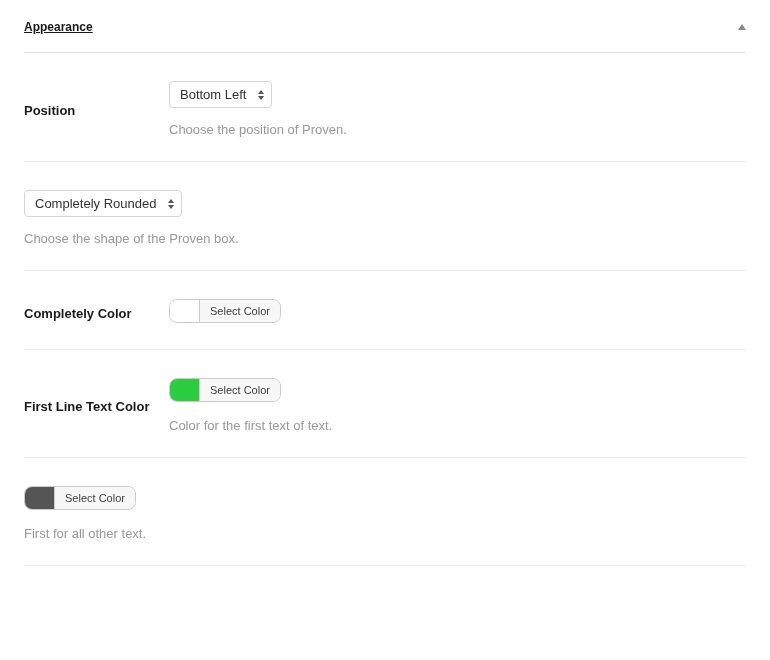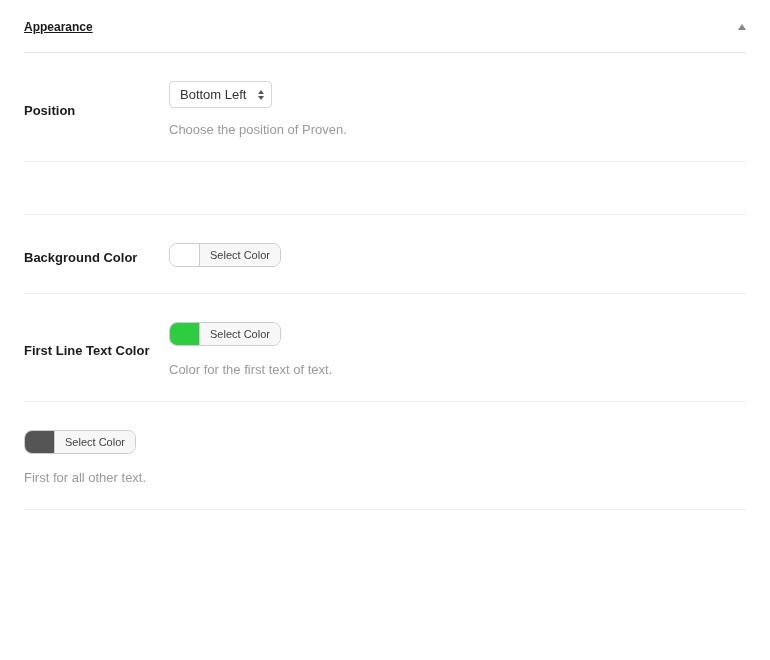--- a/index.html
+++ b/index.html
@@ -140,24 +140,36 @@
       <span class="select-arrows">
         <span class="arrow-up"></span>
         <span class="arrow-down"></span>
       </span>
     </div>
     <div class="help-text">Choose the position of Proven.</div>
   </div>
 </div>
 
 <div class="settings-row">
+  <div class="row-control">
+    <div class="select-wrapper">
+      <select>
+        <option>Completely Rounded</option>
+      </select>
+      <span class="select-arrows">
+        <span class="arrow-up"></span>
+        <span class="arrow-down"></span>
+      </span>
+    </div>
+    <div class="help-text">Choose the shape of the Proven box.</div>
+  </div>
 </div>
 
 <div class="settings-row">
-  <div class="row-label">Background Color</div>
+  <div class="row-label">Completely Color</div>
   <div class="row-control">
     <div class="color-picker">
       <div class="color-swatch" style="background:#ffffff"></div>
       <button class="color-btn">Select Color</button>
     </div>
   </div>
 </div>
 
 <div class="settings-row">
   <div class="row-label">First Line Text Color</div>

